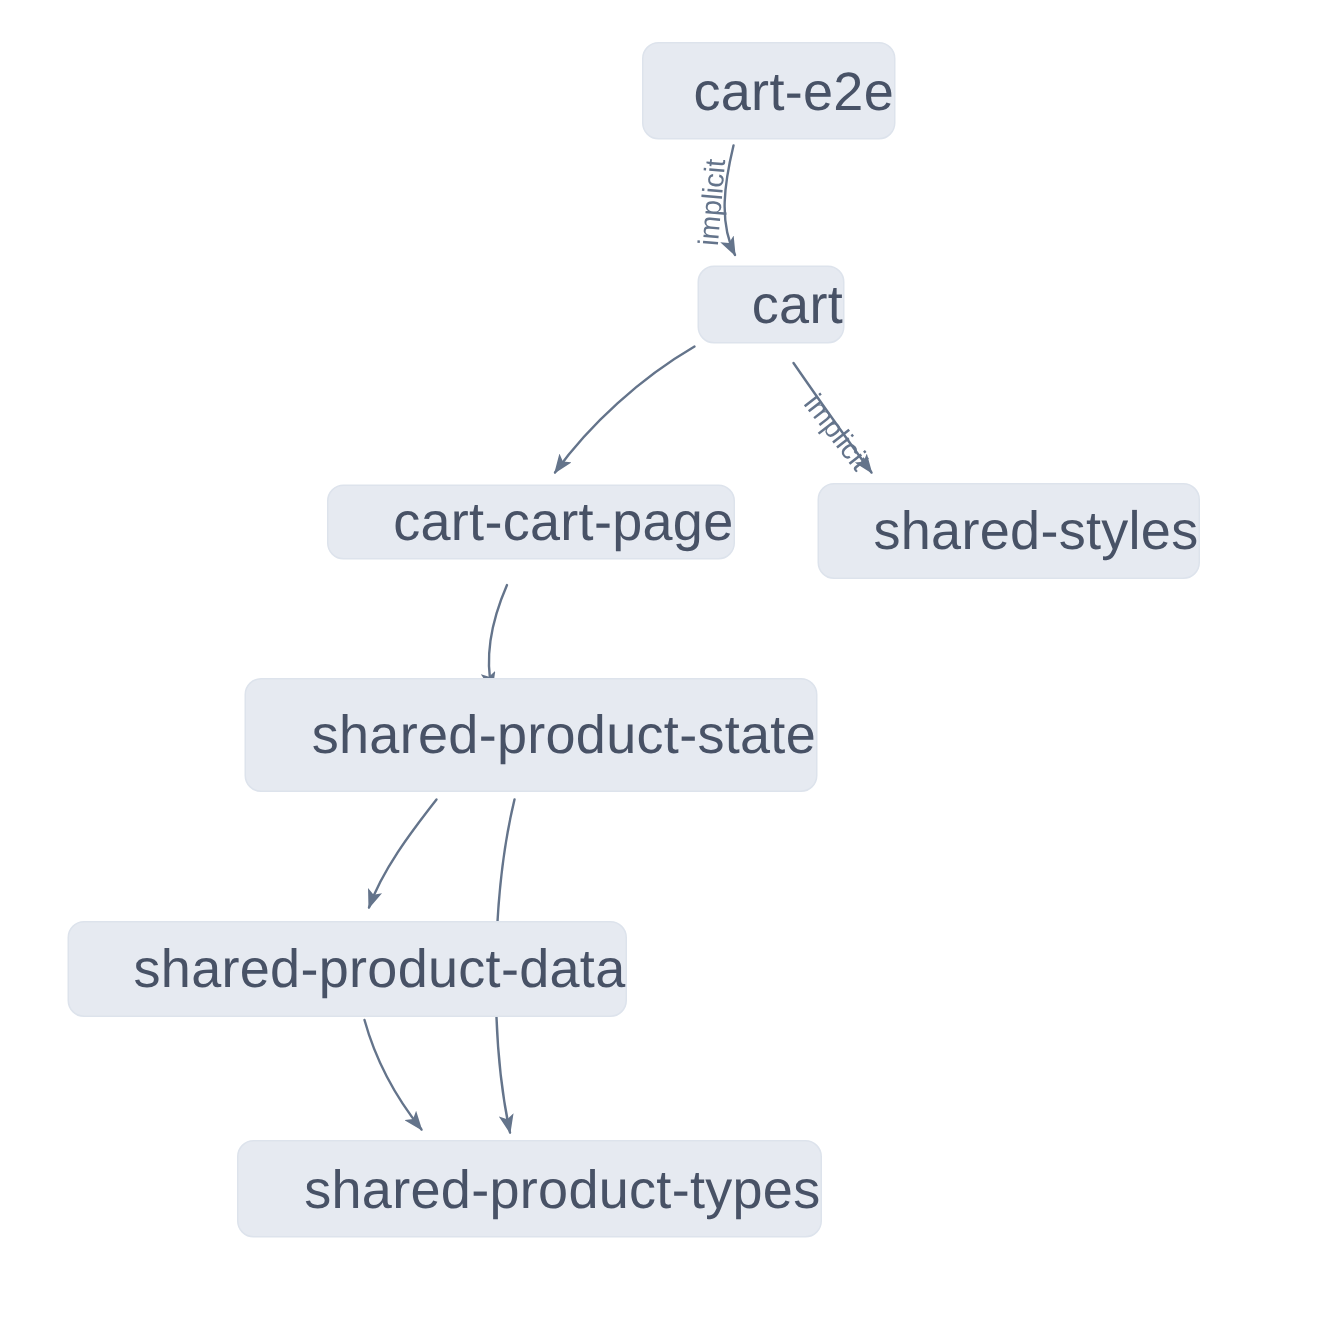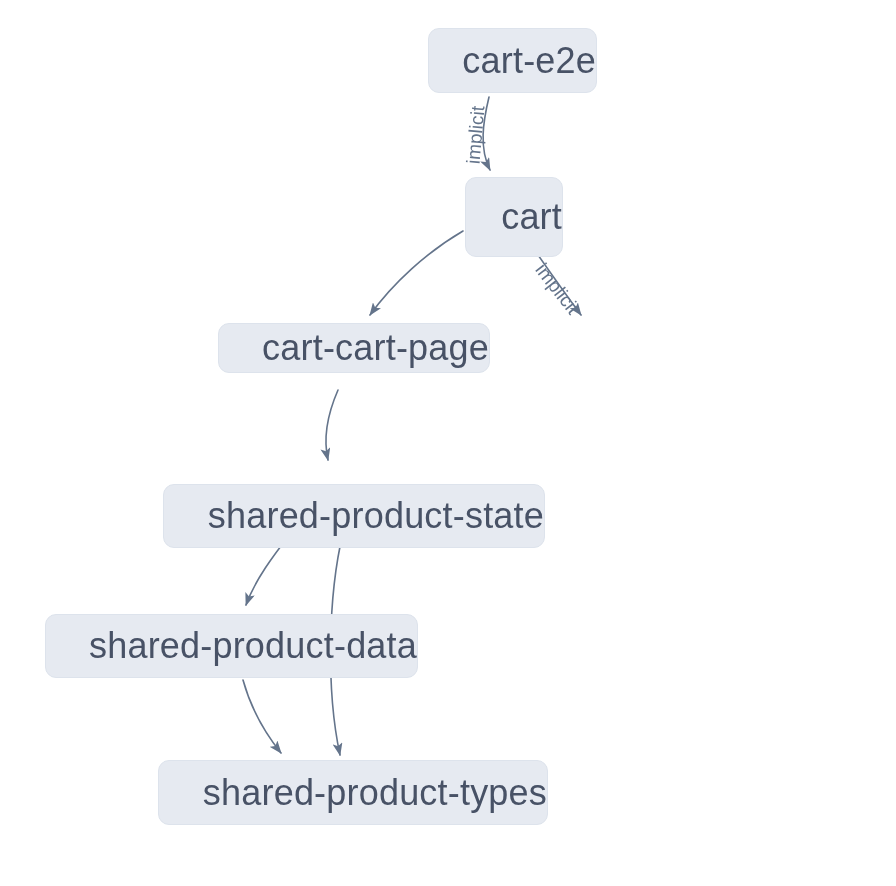--- a/index.html
+++ b/index.html
@@ -77,30 +77,33 @@
     <path class="edge" marker-end="url(#arrow)" d="M338,390 C328,413 323,438 328,460"></path>
     <path class="edge" marker-end="url(#arrow)" d="M291,533 C273,556 255,580 246,605"></path>
     <path class="edge" marker-end="url(#arrow)" d="M343,533 C328,595 326,690 340,755"></path>
     <path class="edge" marker-end="url(#arrow)" d="M243,680 C251,709 265,733 281,753"></path>
   </svg>
 
   <div class="graph-node" style="left:428px; top:28px; width:169px; height:65px;">
     <span class="node-label">cart-e2e</span>
   </div>
 
-  <div class="graph-node" style="left:465px; top:177px; width:98px; height:80px;">
+  <div class="graph-node" style="left:465px; top:177px; width:98px; height:52px;">
     <span class="node-label">cart</span>
   </div>
 
   <div class="graph-node" style="left:218px; top:323px; width:272px; height:50px;">
     <span class="node-label">cart-cart-page</span>
   </div>
 
+  <div class="graph-node" style="left:545px; top:322px; width:255px; height:64px;">
+    <span class="node-label">shared-styles</span>
+  </div>
 
-  <div class="graph-node" style="left:163px; top:484px; width:382px; height:64px;">
+  <div class="graph-node" style="left:163px; top:452px; width:382px; height:76px;">
     <span class="node-label">shared-product-state</span>
   </div>
 
   <div class="graph-node" style="left:45px; top:614px; width:373px; height:64px;">
     <span class="node-label">shared-product-data</span>
   </div>
 
   <div class="graph-node" style="left:158px; top:760px; width:390px; height:65px;">
     <span class="node-label">shared-product-types</span>
   </div>

